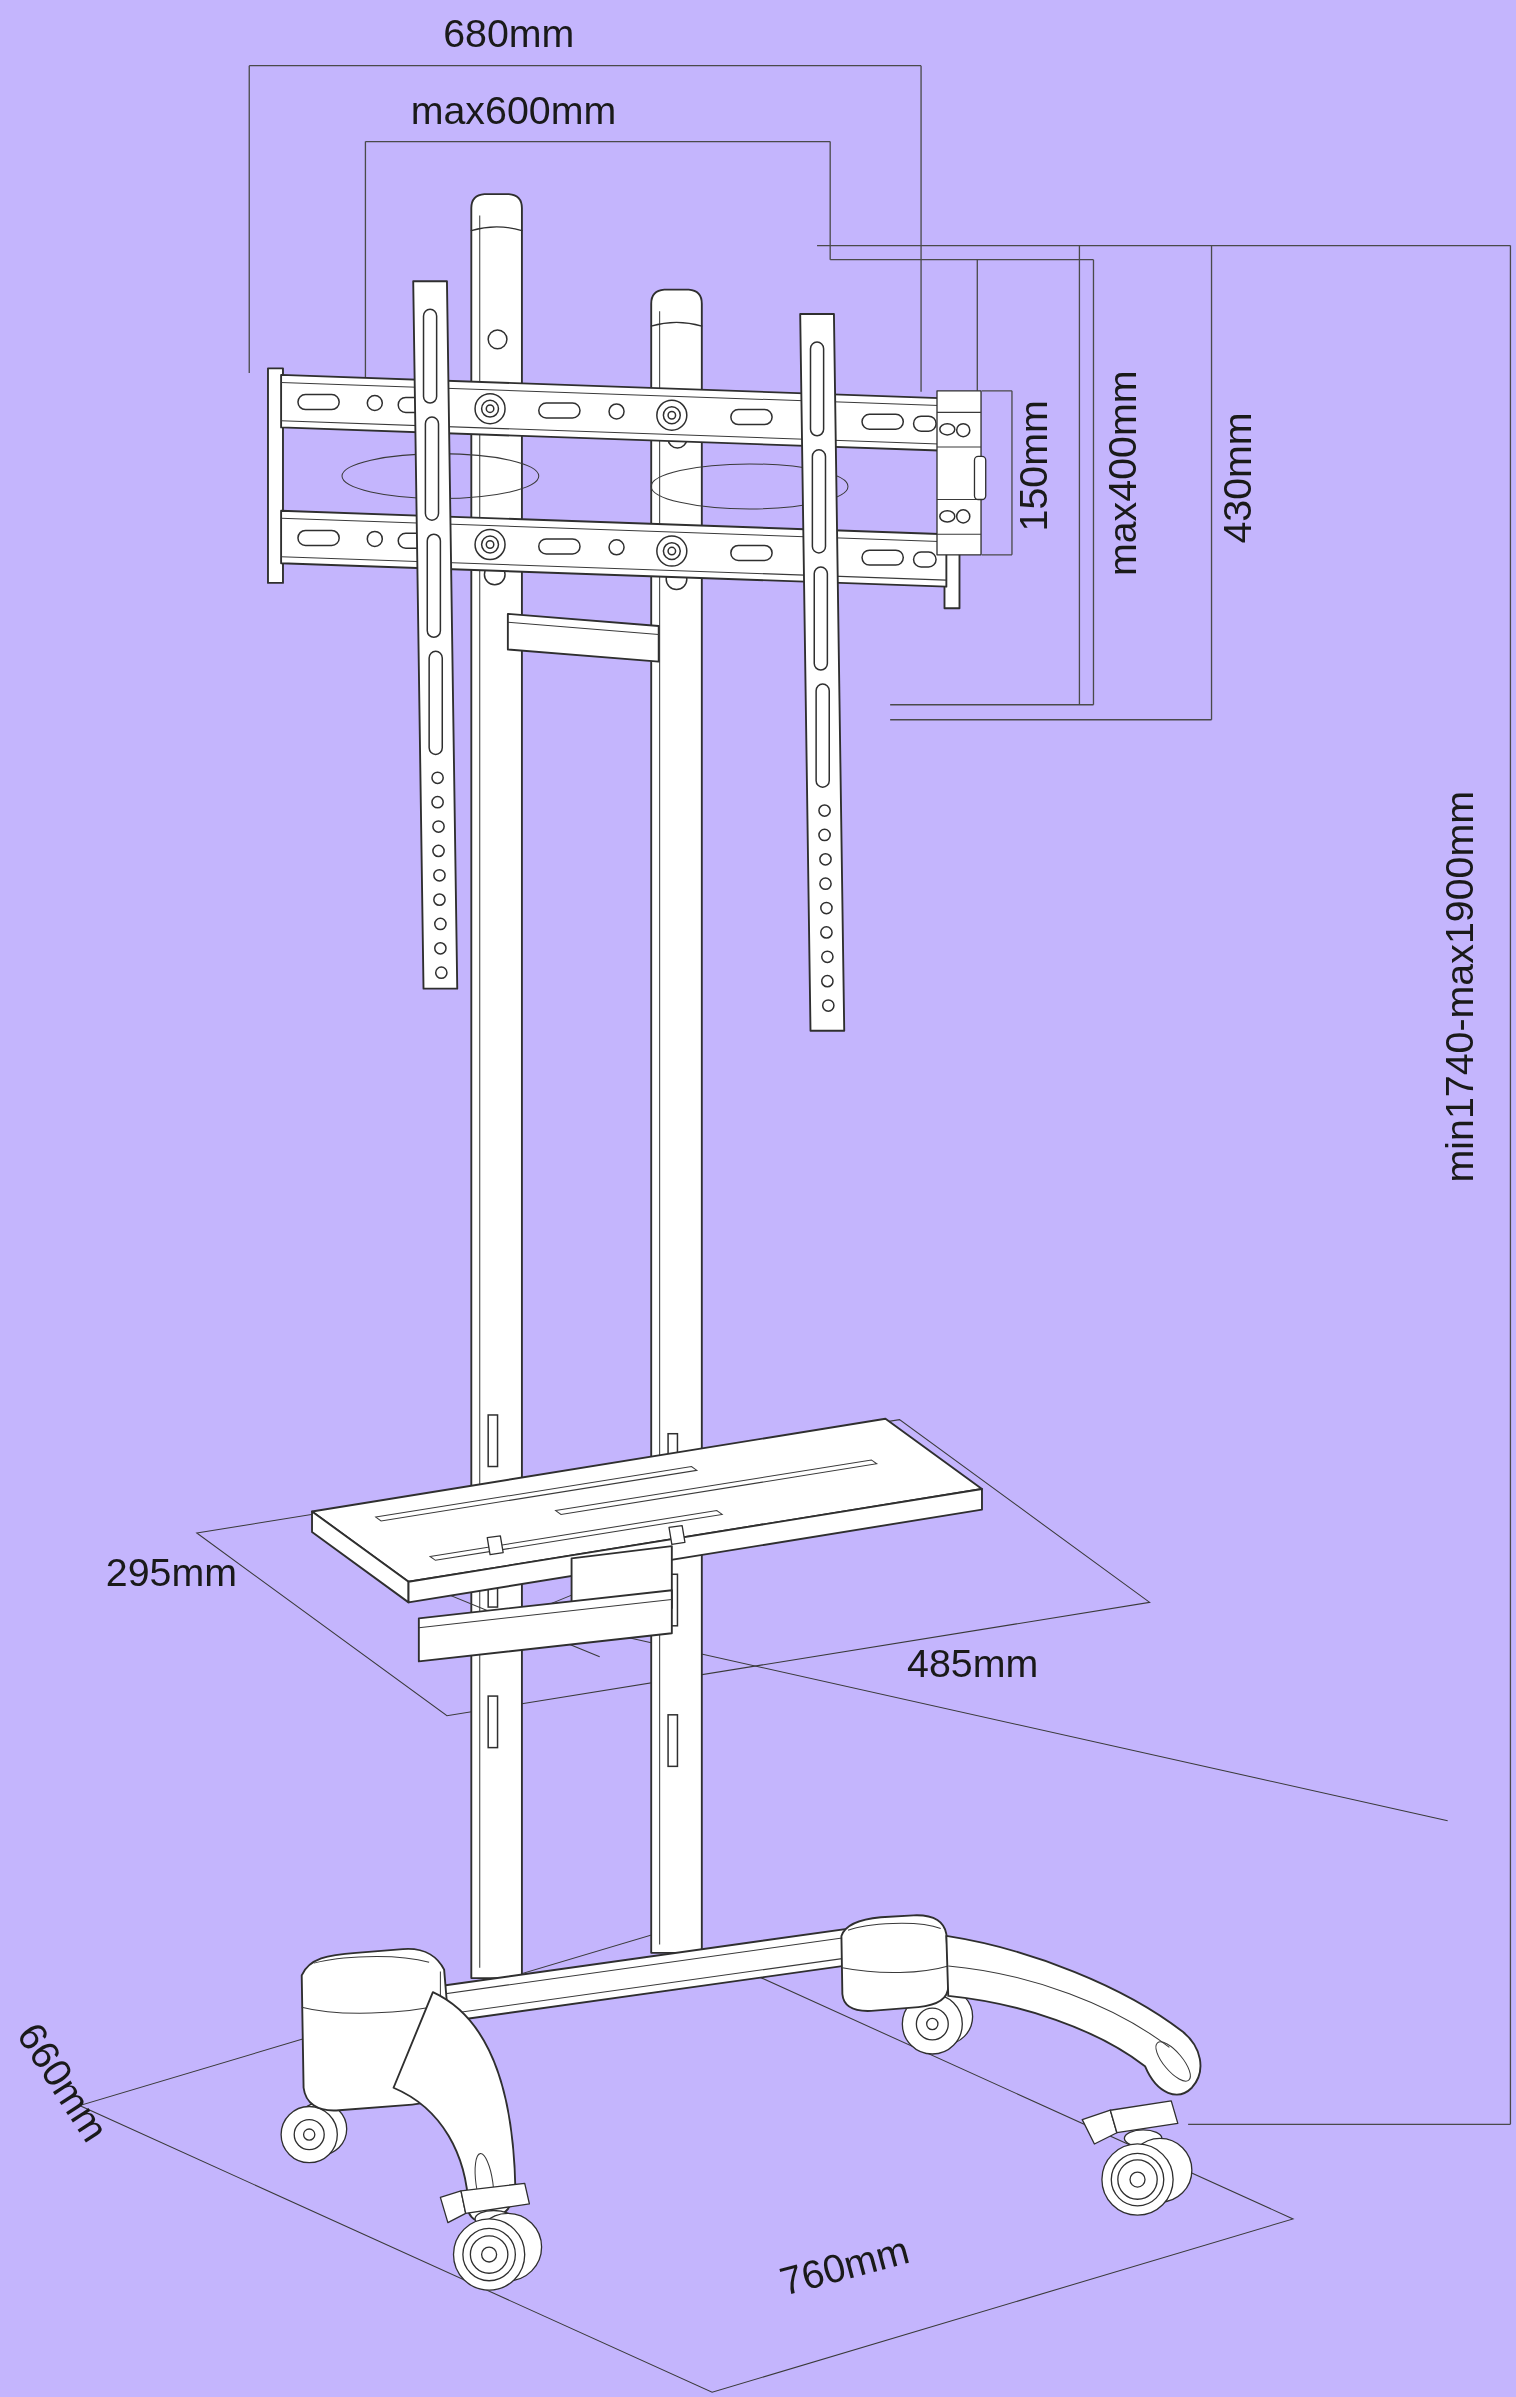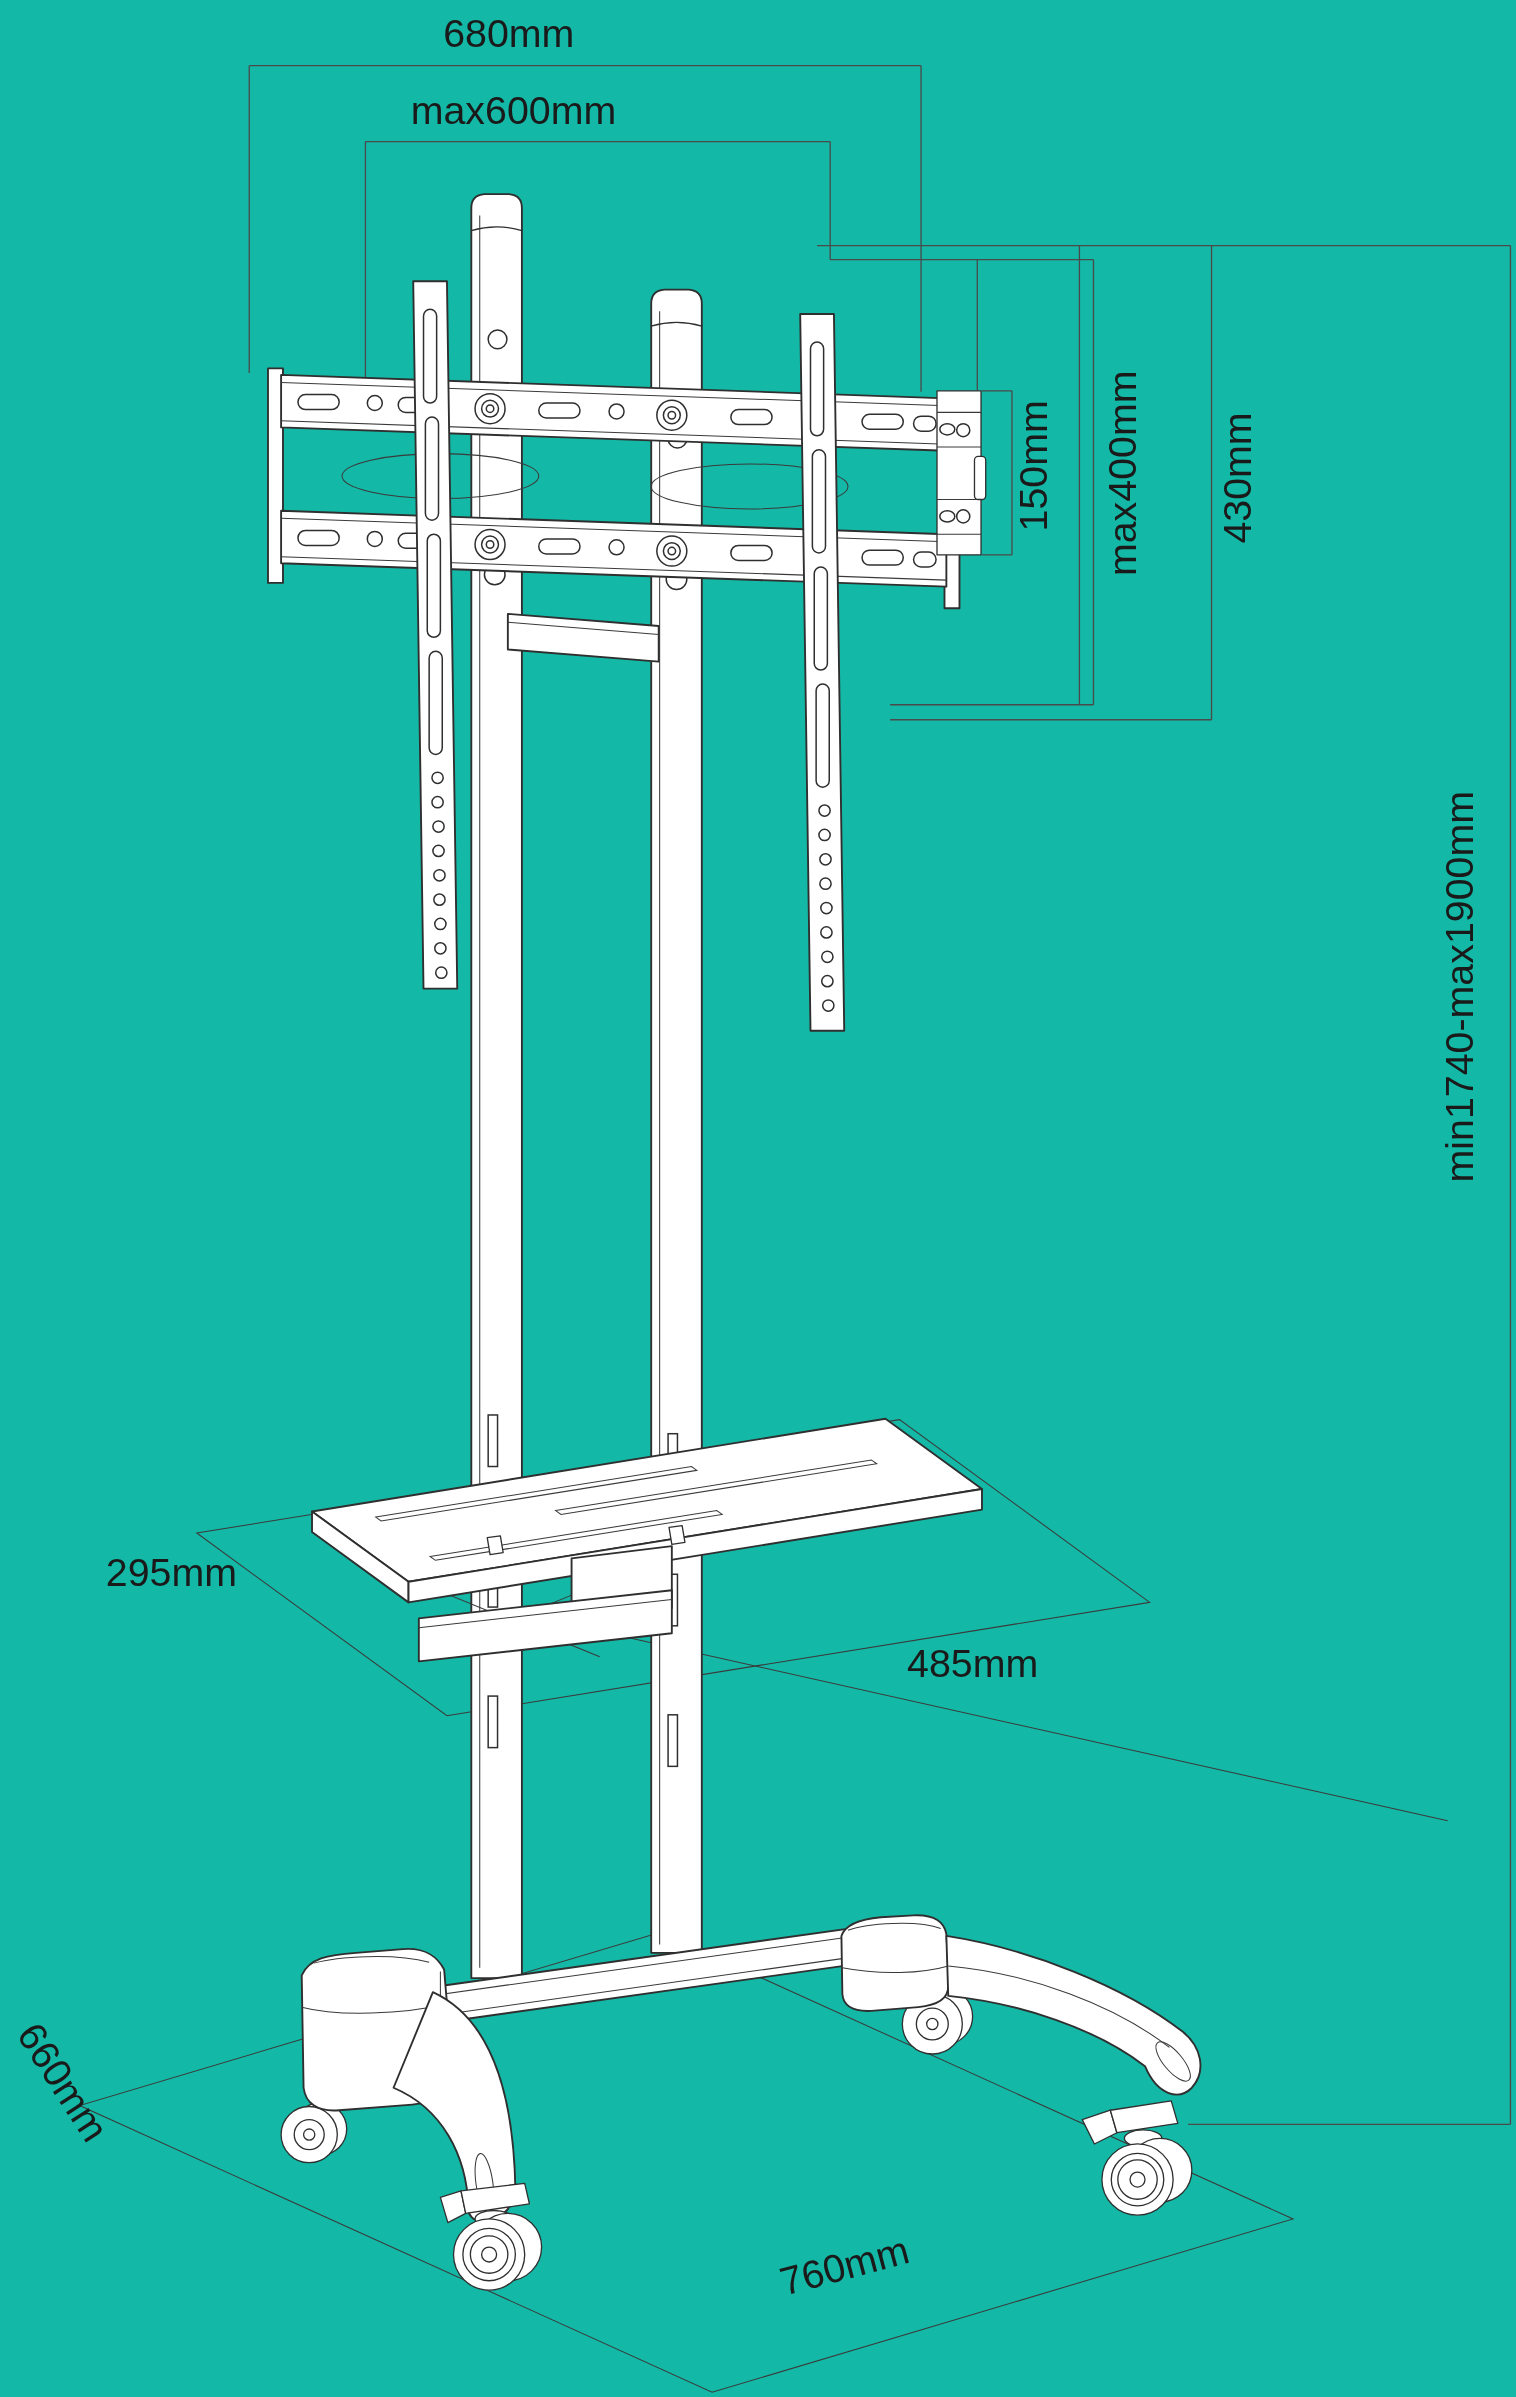--- a/index.html
+++ b/index.html
@@ -1,16 +1,16 @@
 <!DOCTYPE html>
 <html style="font-size:15px"><head>
 <meta charset="utf-8">
 <style>
   html,body{margin:0;padding:0;background:#ffffff;}
-  .page{width:1517px;height:2398px;background:#14b8a6;position:relative;overflow:hidden;}
+  .page{width:1517px;height:2398px;background:#c4b5fd;position:relative;overflow:hidden;}
   svg{display:block;}
   text{font-family:"Liberation Sans","DejaVu Sans",sans-serif;fill:#1a1a1a;}
   .dim-label{font-size:42px;}
   .obj{fill:#ffffff;stroke:#2f2f2f;stroke-width:2;stroke-linejoin:round;}
   .objthin{fill:#ffffff;stroke:#2f2f2f;stroke-width:1.4;stroke-linejoin:round;}
   .ln{fill:none;stroke:#2f2f2f;stroke-width:2;stroke-linecap:round;}
   .thin{fill:none;stroke:#3a3a3a;stroke-width:1.1;}
   .dim{fill:none;stroke:#4a4a4a;stroke-width:1.4;}
   .hole{fill:#ffffff;stroke:#2f2f2f;stroke-width:1.6;}
 </style>

